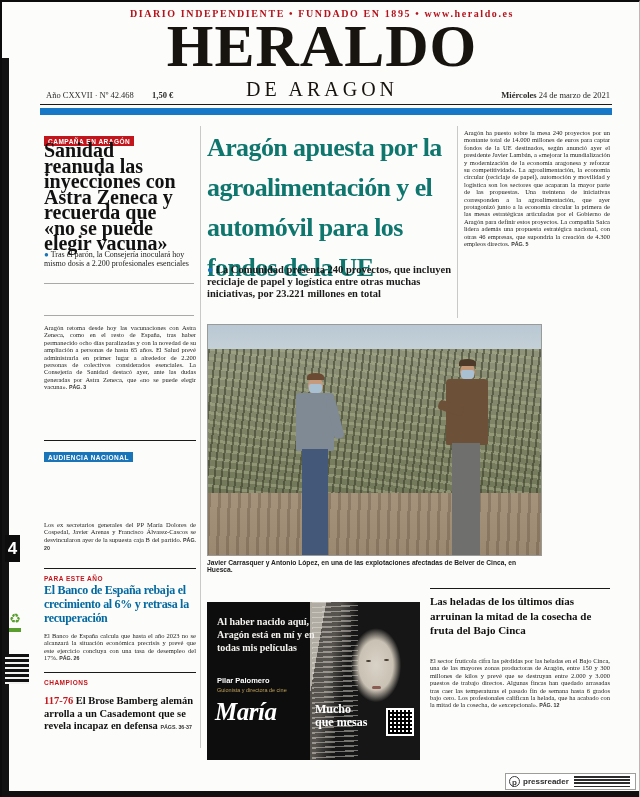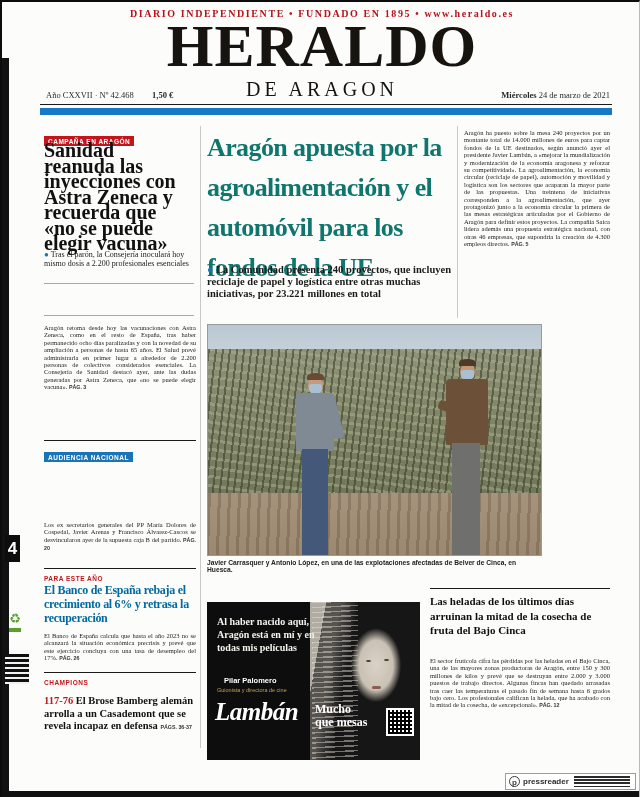--- a/index.html
+++ b/index.html
@@ -79,21 +79,21 @@
     background:
       radial-gradient(ellipse 34px 50px at 60% 40%, #d9d2c7 0%, #c9c1b3 50%, rgba(60,56,52,0) 74%),
       linear-gradient(100deg, rgba(215,210,200,.8) 0 16px, rgba(165,158,148,.45) 16px 30px, rgba(20,20,20,0) 48px),
       #161616;}
   .hair-streaks{position:absolute;left:2px;top:0;width:46px;height:158px;
     background:repeating-linear-gradient(177deg, rgba(235,230,220,.45) 0 1.5px, rgba(0,0,0,0) 1.5px 5px);}
   .eye{position:absolute;width:5px;height:2px;background:#43392f;border-radius:50%;}
   .mouth{position:absolute;width:9px;height:2.5px;background:#8a5c52;border-radius:2px;}
   .ad-quote{position:absolute;left:10px;top:13px;width:102px;font-size:10px;line-height:13px;
             font-weight:bold;color:#f4f2ee;z-index:3;}
-  .ad-name{position:absolute;left:17px;top:74px;font-size:7.5px;font-weight:bold;color:#fff;
+  .ad-name{position:absolute;left:10px;top:74px;font-size:7.5px;font-weight:bold;color:#fff;
            font-family:"Liberation Sans",sans-serif;z-index:3;}
   .ad-role{position:absolute;left:10px;top:85px;font-size:5.5px;color:#bfa05a;
            font-family:"Liberation Sans",sans-serif;z-index:3;}
   .ad-brand{position:absolute;left:8px;top:96px;font-size:25px;font-weight:bold;font-style:italic;
             color:#fff;z-index:3;letter-spacing:-0.5px;}
   .ad-slogan{position:absolute;left:108px;top:101px;font-size:12px;line-height:13px;font-weight:bold;
              color:#fff;z-index:3;}
   .qr{position:absolute;right:6px;top:106px;width:28px;height:28px;background:#fff;z-index:3;padding:2px;box-sizing:border-box;}
   .qr-inner{width:100%;height:100%;
     background:
@@ -218,21 +218,21 @@
   <div class="abs ad">
     <div class="ad-portrait">
       <div class="hair-streaks"></div>
       <div class="eye" style="left:56px;top:58px;"></div>
       <div class="eye" style="left:74px;top:57px;"></div>
       <div class="mouth" style="left:62px;top:84px;"></div>
     </div>
     <div class="ad-quote">Al haber nacido aquí, Aragón está en mí y en todas mis películas</div>
     <div class="ad-name">Pilar Palomero</div>
     <div class="ad-role">Guionista y directora de cine</div>
-    <div class="ad-brand">Lambán</div>
+    <div class="ad-brand">María</div>
     <div class="ad-slogan">
       <div>Mucho</div>
       <div>que mesas</div>
     </div>
     <div class="qr">
         <div class="qr-inner"></div>
       </div>
   </div>
 
   <div class="abs thin-rule" style="top:586px;left:428px;width:180px;"></div>

